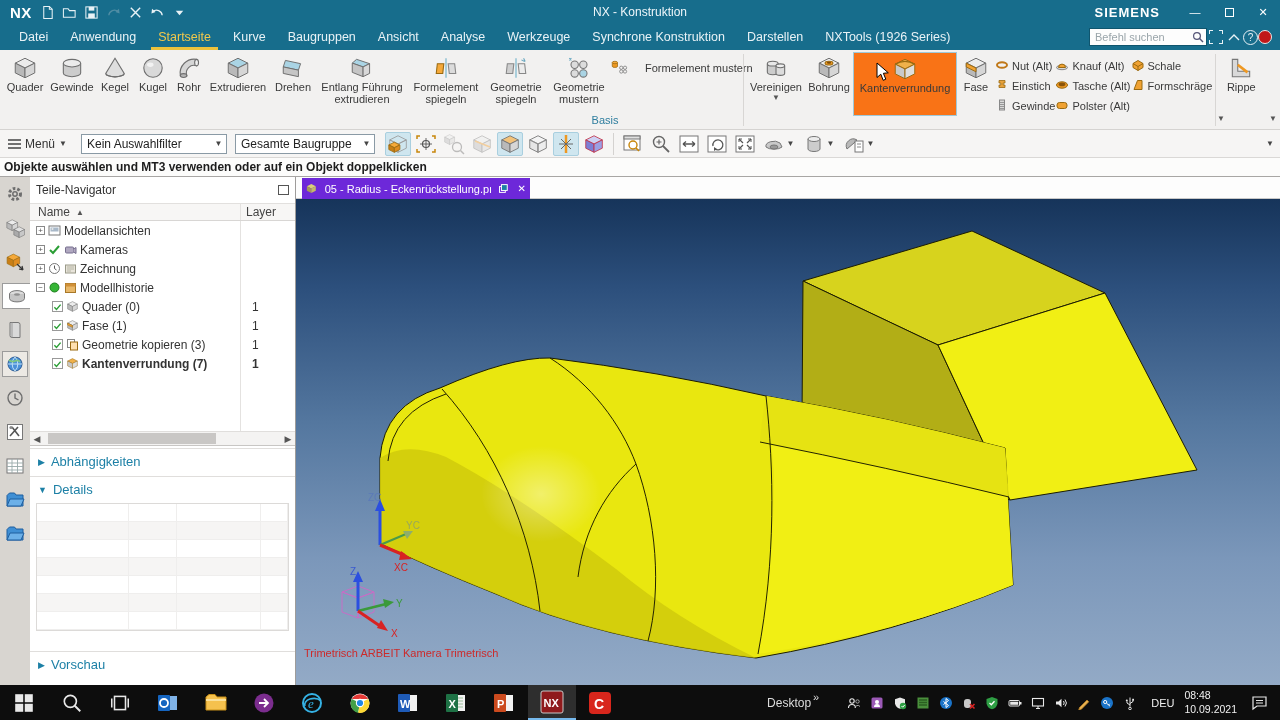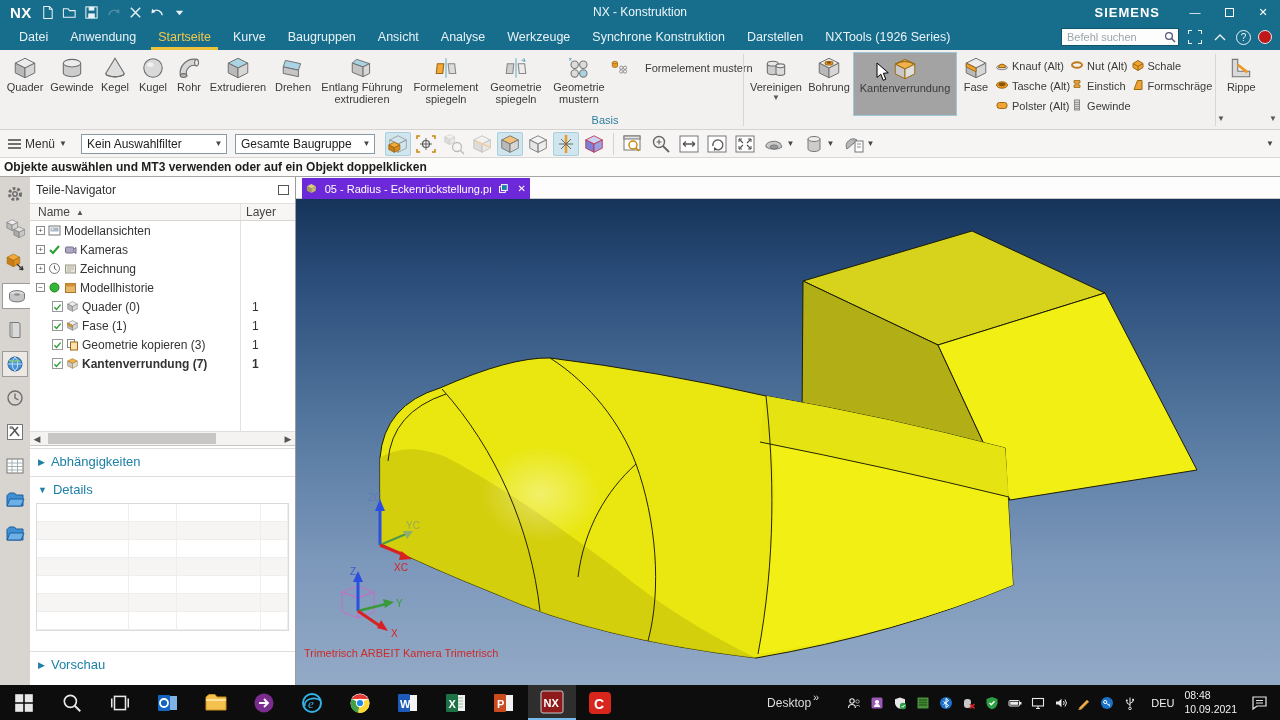--- a/index.html
+++ b/index.html
@@ -16,41 +16,41 @@
   .brand { font-weight:bold; font-size:13px; letter-spacing:1px; margin-right:18px; color:#fff; }
   .winctl { width:34px; height:100%; display:flex; align-items:center; justify-content:center; font-size:11px; color:#fff; }
   .winctl.max span { display:block; width:9px; height:9px; border:1px solid #fff; }
 
   
   .menubar { position:absolute; left:0; top:24px; width:1280px; height:26px; background:#176d8c; display:flex; align-items:stretch; }
   .menu-tabs { display:flex; align-items:stretch; padding-left:8px; }
   .mtab { position:relative; display:flex; align-items:center; padding:0 11px; color:#e8f2f6; font-size:12.5px; white-space:nowrap; }
   .mtab.active { color:#f2c84b; }
   .mtab.active::after { content:""; position:absolute; left:4px; right:4px; bottom:0; height:3px; background:#ecc23c; }
-  .menu-right { margin-left:auto; display:flex; align-items:center; gap:7px; padding-right:8px; }
+  .menu-right { margin-left:auto; display:flex; align-items:center; padding-right:8px; }
   .cmd-search { width:118px; height:18px; background:#fdfdfd; border:1px solid #0f556e; font-size:11px; padding:0 18px 0 5px; color:#333; }
   .cmd-search::placeholder { color:#9aa5aa; }
   .search-wrap { position:relative; }
   .search-wrap svg { position:absolute; right:3px; top:3px; }
   .mini-ic { width:18px; height:18px; display:flex; align-items:center; justify-content:center; color:#e8f2f6; }
   .bracket { width:14px; height:14px; position:relative; }
   .bracket i { position:absolute; width:4px; height:4px; border:1px solid #e8f2f6; }
   .bracket i:nth-child(1){left:0;top:0;border-right:none;border-bottom:none;}
   .bracket i:nth-child(2){right:0;top:0;border-left:none;border-bottom:none;}
   .bracket i:nth-child(3){left:0;bottom:0;border-right:none;border-top:none;}
   .bracket i:nth-child(4){right:0;bottom:0;border-left:none;border-top:none;}
   .help-circ { width:15px; height:15px; border:1px solid #e8f2f6; border-radius:50%; font-size:10px; display:flex; align-items:center; justify-content:center; color:#e8f2f6; }
   .rec-dot { width:14px; height:14px; border-radius:50%; background:#c01818; border:1px solid #e8e8e8; }
 
   
   .ribbon { position:absolute; left:0; top:50px; width:1280px; height:80px; background:#f2f1f0; border-bottom:1px solid #d5d3d1; }
   .ribbon-row { position:absolute; left:2px; top:2px; height:76px; display:flex; align-items:flex-start; }
   .rb-item { display:flex; flex-direction:column; align-items:center; padding-top:2px; font-size:11px; color:#3a3a3a; line-height:1.12; text-align:center; white-space:pre-line; }
   .rb-item .ric { height:27px; display:flex; align-items:flex-end; justify-content:center; }
-  .rb-item.hl { background:#a3a3a3; border:1px solid #9fc9da; height:64px; }
+  .rb-item.hl { background:#f97316; border:1px solid #9fc9da; height:64px; }
   .rb-item .drop { font-size:8px; color:#555; margin-top:1px; }
   .rb-inline { display:flex; align-items:center; gap:17px; padding-top:6px; font-size:11px; color:#3a3a3a; white-space:nowrap; }
   .rb-sep { width:1px; height:72px; background:#d8d6d4; margin:2px 3px 0 3px; }
   .rb-group-label { position:absolute; left:560px; top:64px; width:90px; text-align:center; font-size:11px; color:#2e7d9e; }
   .rb-smallcol { display:flex; flex-direction:column; gap:1px; padding-top:4px; }
   .rb-small { display:flex; align-items:center; gap:3px; height:19px; font-size:11px; color:#3a3a3a; white-space:nowrap; }
   .rb-morearrow { position:absolute; font-size:8px; color:#555; top:64px; }
 
   
   .seltoolbar { position:absolute; left:0; top:130px; width:1280px; height:28px; background:#f6f5f4; border-bottom:1px solid #dad8d6; display:flex; align-items:center; }
@@ -321,58 +321,58 @@
           </svg></span><span>Kantenverrundung</span></div>
       <div class="rb-item" style="width: 38px;"><span class="ric"><svg width="26" height="26" viewBox="0 0 24 24">
             <polygon points="12,3 21,7.5 12,12 3,7.5" fill="#ececec" stroke="#6e6e6e" stroke-width="0.9" stroke-linejoin="round"></polygon>
             <polygon points="3,7.5 12,12 12,21 3,16.5" fill="#b9b9b9" stroke="#6e6e6e" stroke-width="0.9" stroke-linejoin="round"></polygon>
             <polygon points="12,12 21,7.5 21,16.5 12,21" fill="#d6d6d6" stroke="#6e6e6e" stroke-width="0.9" stroke-linejoin="round"></polygon>
             <polygon points="3,7.5 12,12 12,15.5 3,11" fill="#f0a232" stroke="#9a6a10" stroke-width="0.9" stroke-linejoin="round"></polygon>
           </svg></span><span>Fase</span></div>
       <div class="rb-smallcol">
         <div class="rb-small">
           <span><svg width="14" height="14" viewBox="0 0 14 14">
+              <ellipse cx="7" cy="7" rx="5" ry="2.8" fill="none" stroke="#c07818" stroke-width="2"></ellipse>
+            </svg></span>
+          <span>Nut (Alt)</span>
+        </div>
+        <div class="rb-small">
+          <span><svg width="14" height="14" viewBox="0 0 14 14">
+              <path d="M4,2.5 h6 v2.5 h-1.8 v2 h1.8 v2.5 h-6 v-2.5 h1.8 v-2 h-1.8 z" fill="#e8a23c" stroke="#9a6a10" stroke-width="0.8"></path>
+            </svg></span>
+          <span>Einstich</span>
+        </div>
+        <div class="rb-small">
+          <span><svg width="14" height="14" viewBox="0 0 14 14">
+              <rect x="4.5" y="2" width="5" height="10" fill="#d9d9d9" stroke="#888"></rect>
+              <path d="M4.5,4.5 h5 M4.5,6.5 h5 M4.5,8.5 h5 M4.5,10.5 h5" stroke="#888" stroke-width="0.8"></path>
+            </svg></span>
+          <span>Gewinde</span>
+        </div>
+      </div>
+      <div class="rb-smallcol">
+        <div class="rb-small">
+          <span><svg width="14" height="14" viewBox="0 0 14 14">
               <ellipse cx="7" cy="9.5" rx="5.5" ry="2.2" fill="#d9d9d9" stroke="#888"></ellipse>
               <path d="M3.5,9.5 a3.5,3.4 0 0 1 7,0 z" fill="#f0a232" stroke="#9a6a10"></path>
             </svg></span>
           <span>Knauf (Alt)</span>
         </div>
         <div class="rb-small">
           <span><svg width="14" height="14" viewBox="0 0 14 14">
               <ellipse cx="7" cy="7" rx="5.5" ry="3.2" fill="#ee9822" stroke="#9a6a10"></ellipse>
               <ellipse cx="7" cy="6.4" rx="3.4" ry="1.8" fill="#8a5408"></ellipse>
             </svg></span>
           <span>Tasche (Alt)</span>
         </div>
         <div class="rb-small">
           <span><svg width="14" height="14" viewBox="0 0 14 14">
               <rect x="2" y="4.5" width="10" height="6" rx="2.5" fill="#f0a232" stroke="#9a6a10"></rect>
             </svg></span>
           <span>Polster (Alt)</span>
-        </div>
-      </div>
-      <div class="rb-smallcol">
-        <div class="rb-small">
-          <span><svg width="14" height="14" viewBox="0 0 14 14">
-              <ellipse cx="7" cy="7" rx="5" ry="2.8" fill="none" stroke="#c07818" stroke-width="2"></ellipse>
-            </svg></span>
-          <span>Nut (Alt)</span>
-        </div>
-        <div class="rb-small">
-          <span><svg width="14" height="14" viewBox="0 0 14 14">
-              <path d="M4,2.5 h6 v2.5 h-1.8 v2 h1.8 v2.5 h-6 v-2.5 h1.8 v-2 h-1.8 z" fill="#e8a23c" stroke="#9a6a10" stroke-width="0.8"></path>
-            </svg></span>
-          <span>Einstich</span>
-        </div>
-        <div class="rb-small">
-          <span><svg width="14" height="14" viewBox="0 0 14 14">
-              <rect x="4.5" y="2" width="5" height="10" fill="#d9d9d9" stroke="#888"></rect>
-              <path d="M4.5,4.5 h5 M4.5,6.5 h5 M4.5,8.5 h5 M4.5,10.5 h5" stroke="#888" stroke-width="0.8"></path>
-            </svg></span>
-          <span>Gewinde</span>
         </div>
       </div>
       <div class="rb-smallcol">
         <div class="rb-small">
           <span><svg width="14" height="14" viewBox="0 0 14 14">
               <path d="M2,5.5 l5,-3 5,3 v4 l-5,3 -5,-3 z" fill="#f0a232" stroke="#9a6a10"></path>
               <path d="M2,5.5 l5,3 5,-3 M7,8.5 v4" fill="none" stroke="#9a6a10"></path>
             </svg></span>
           <span>Schale</span>
         </div>

